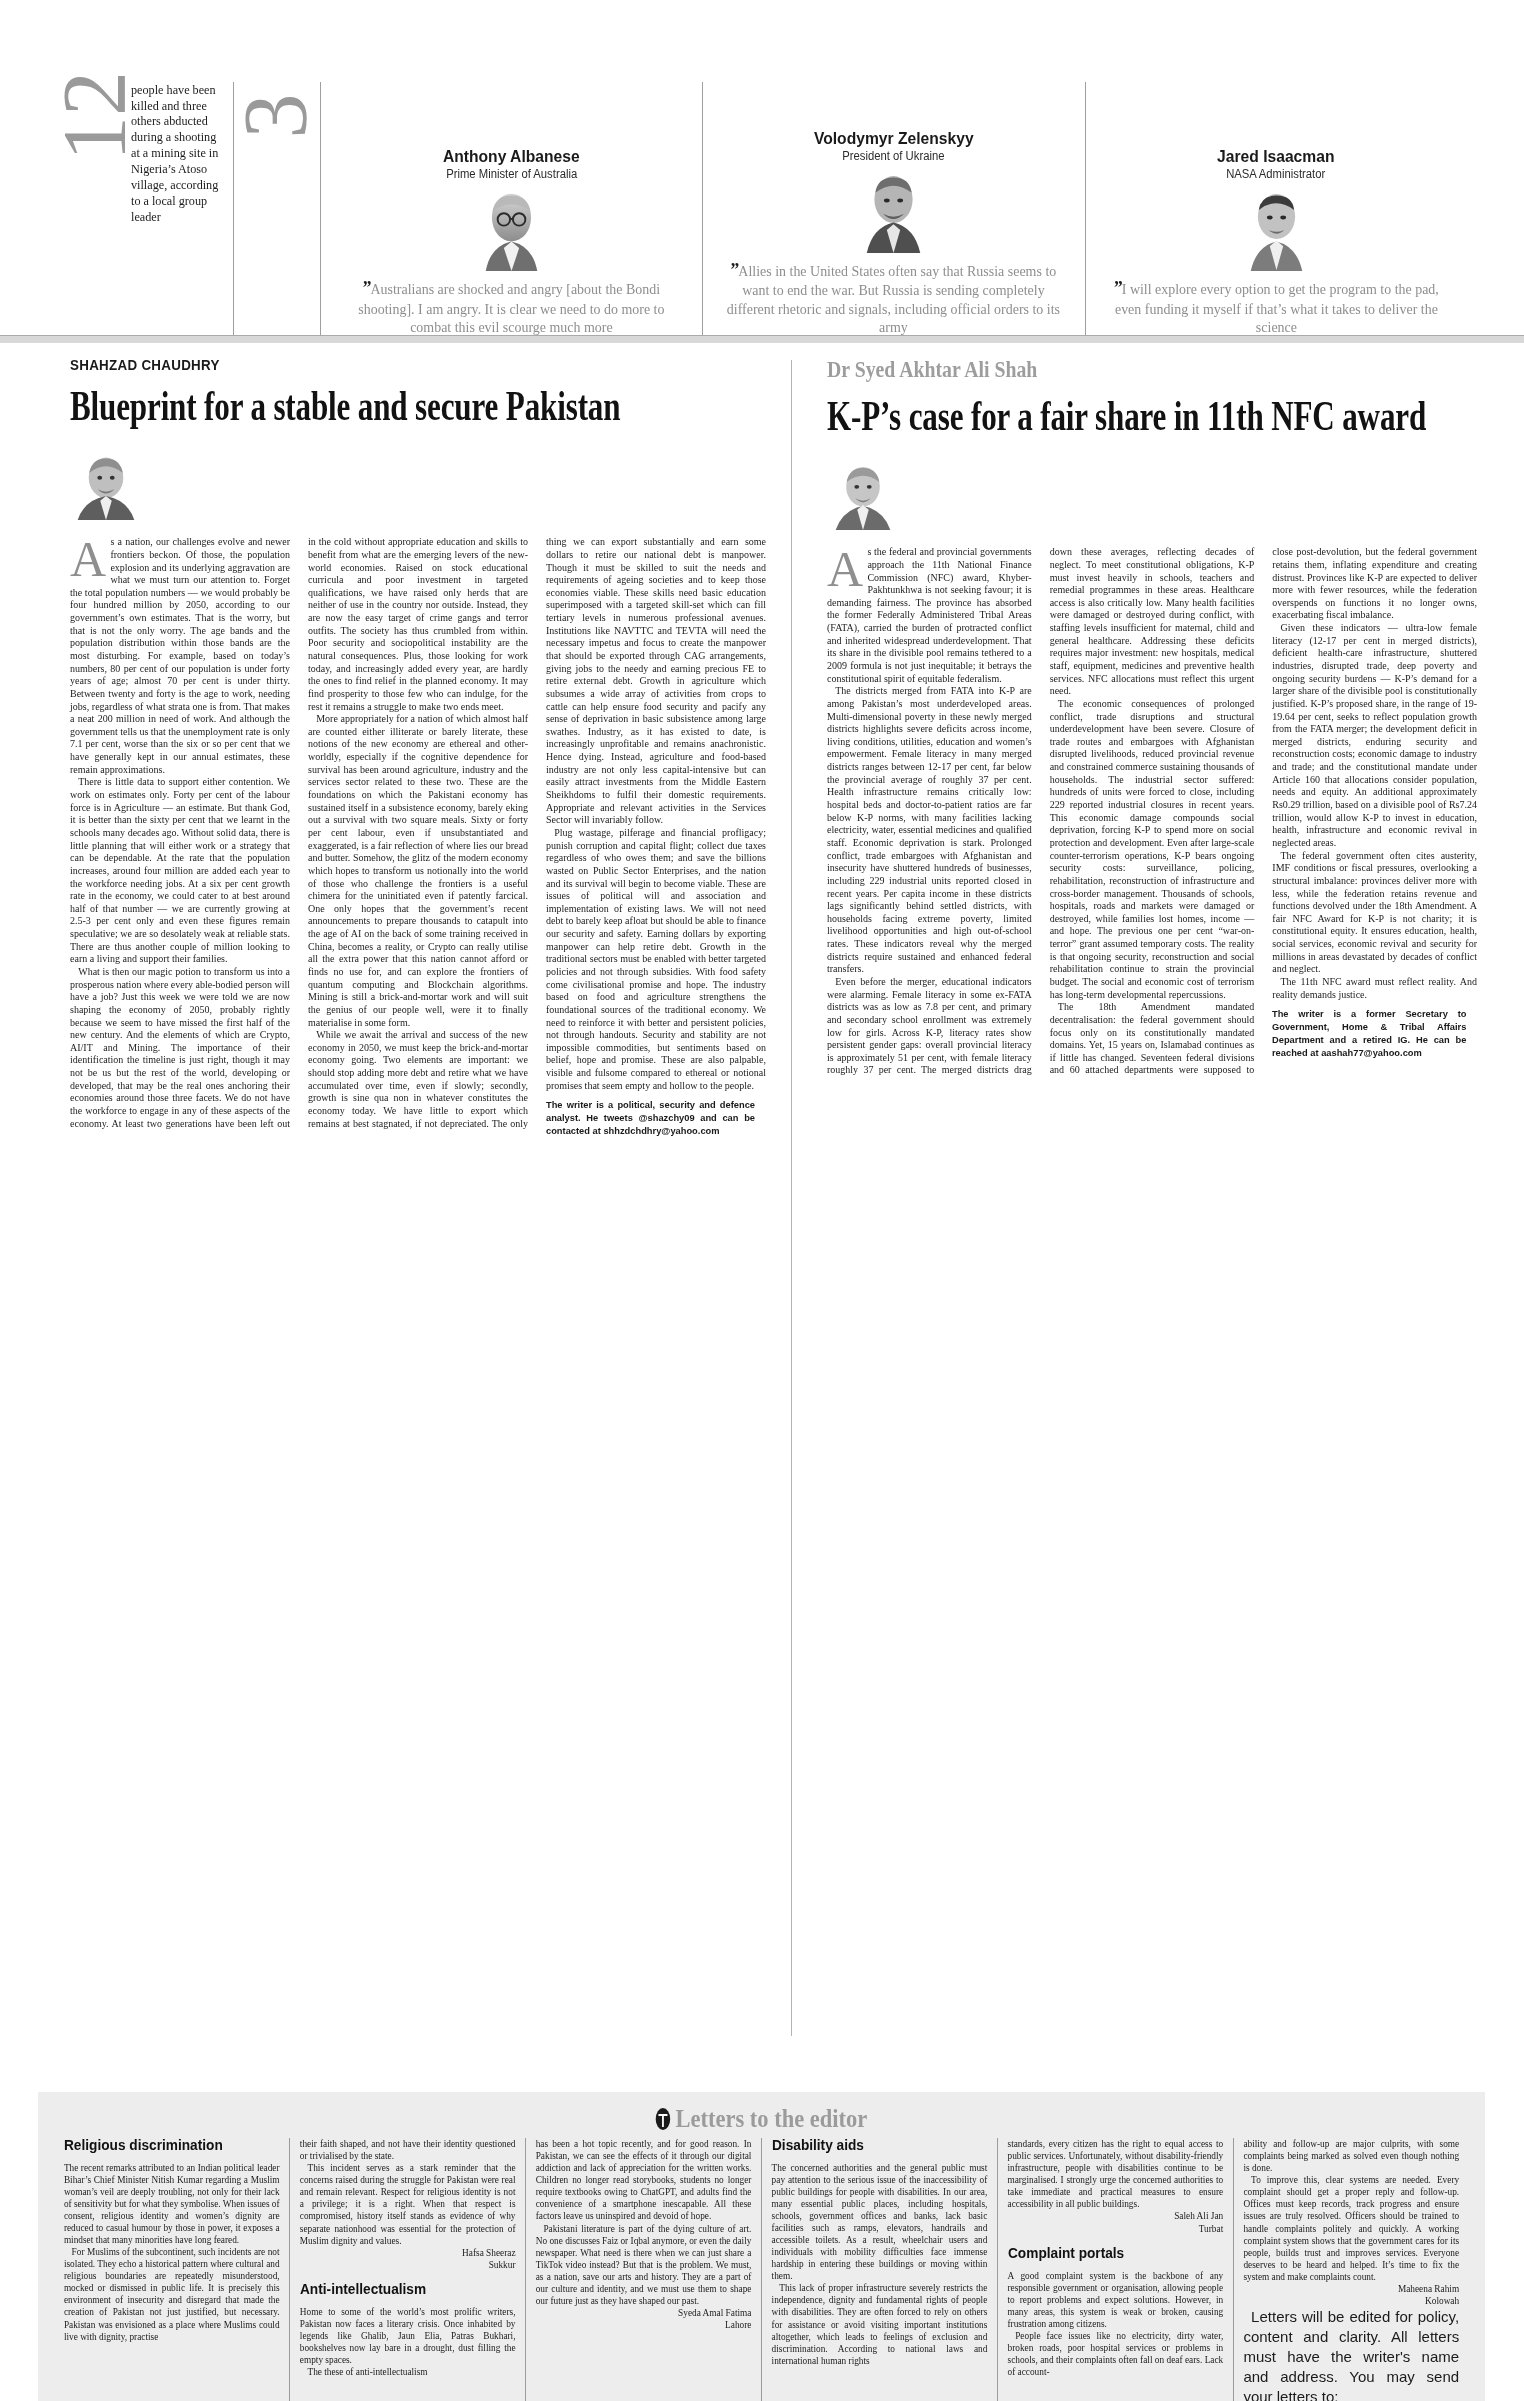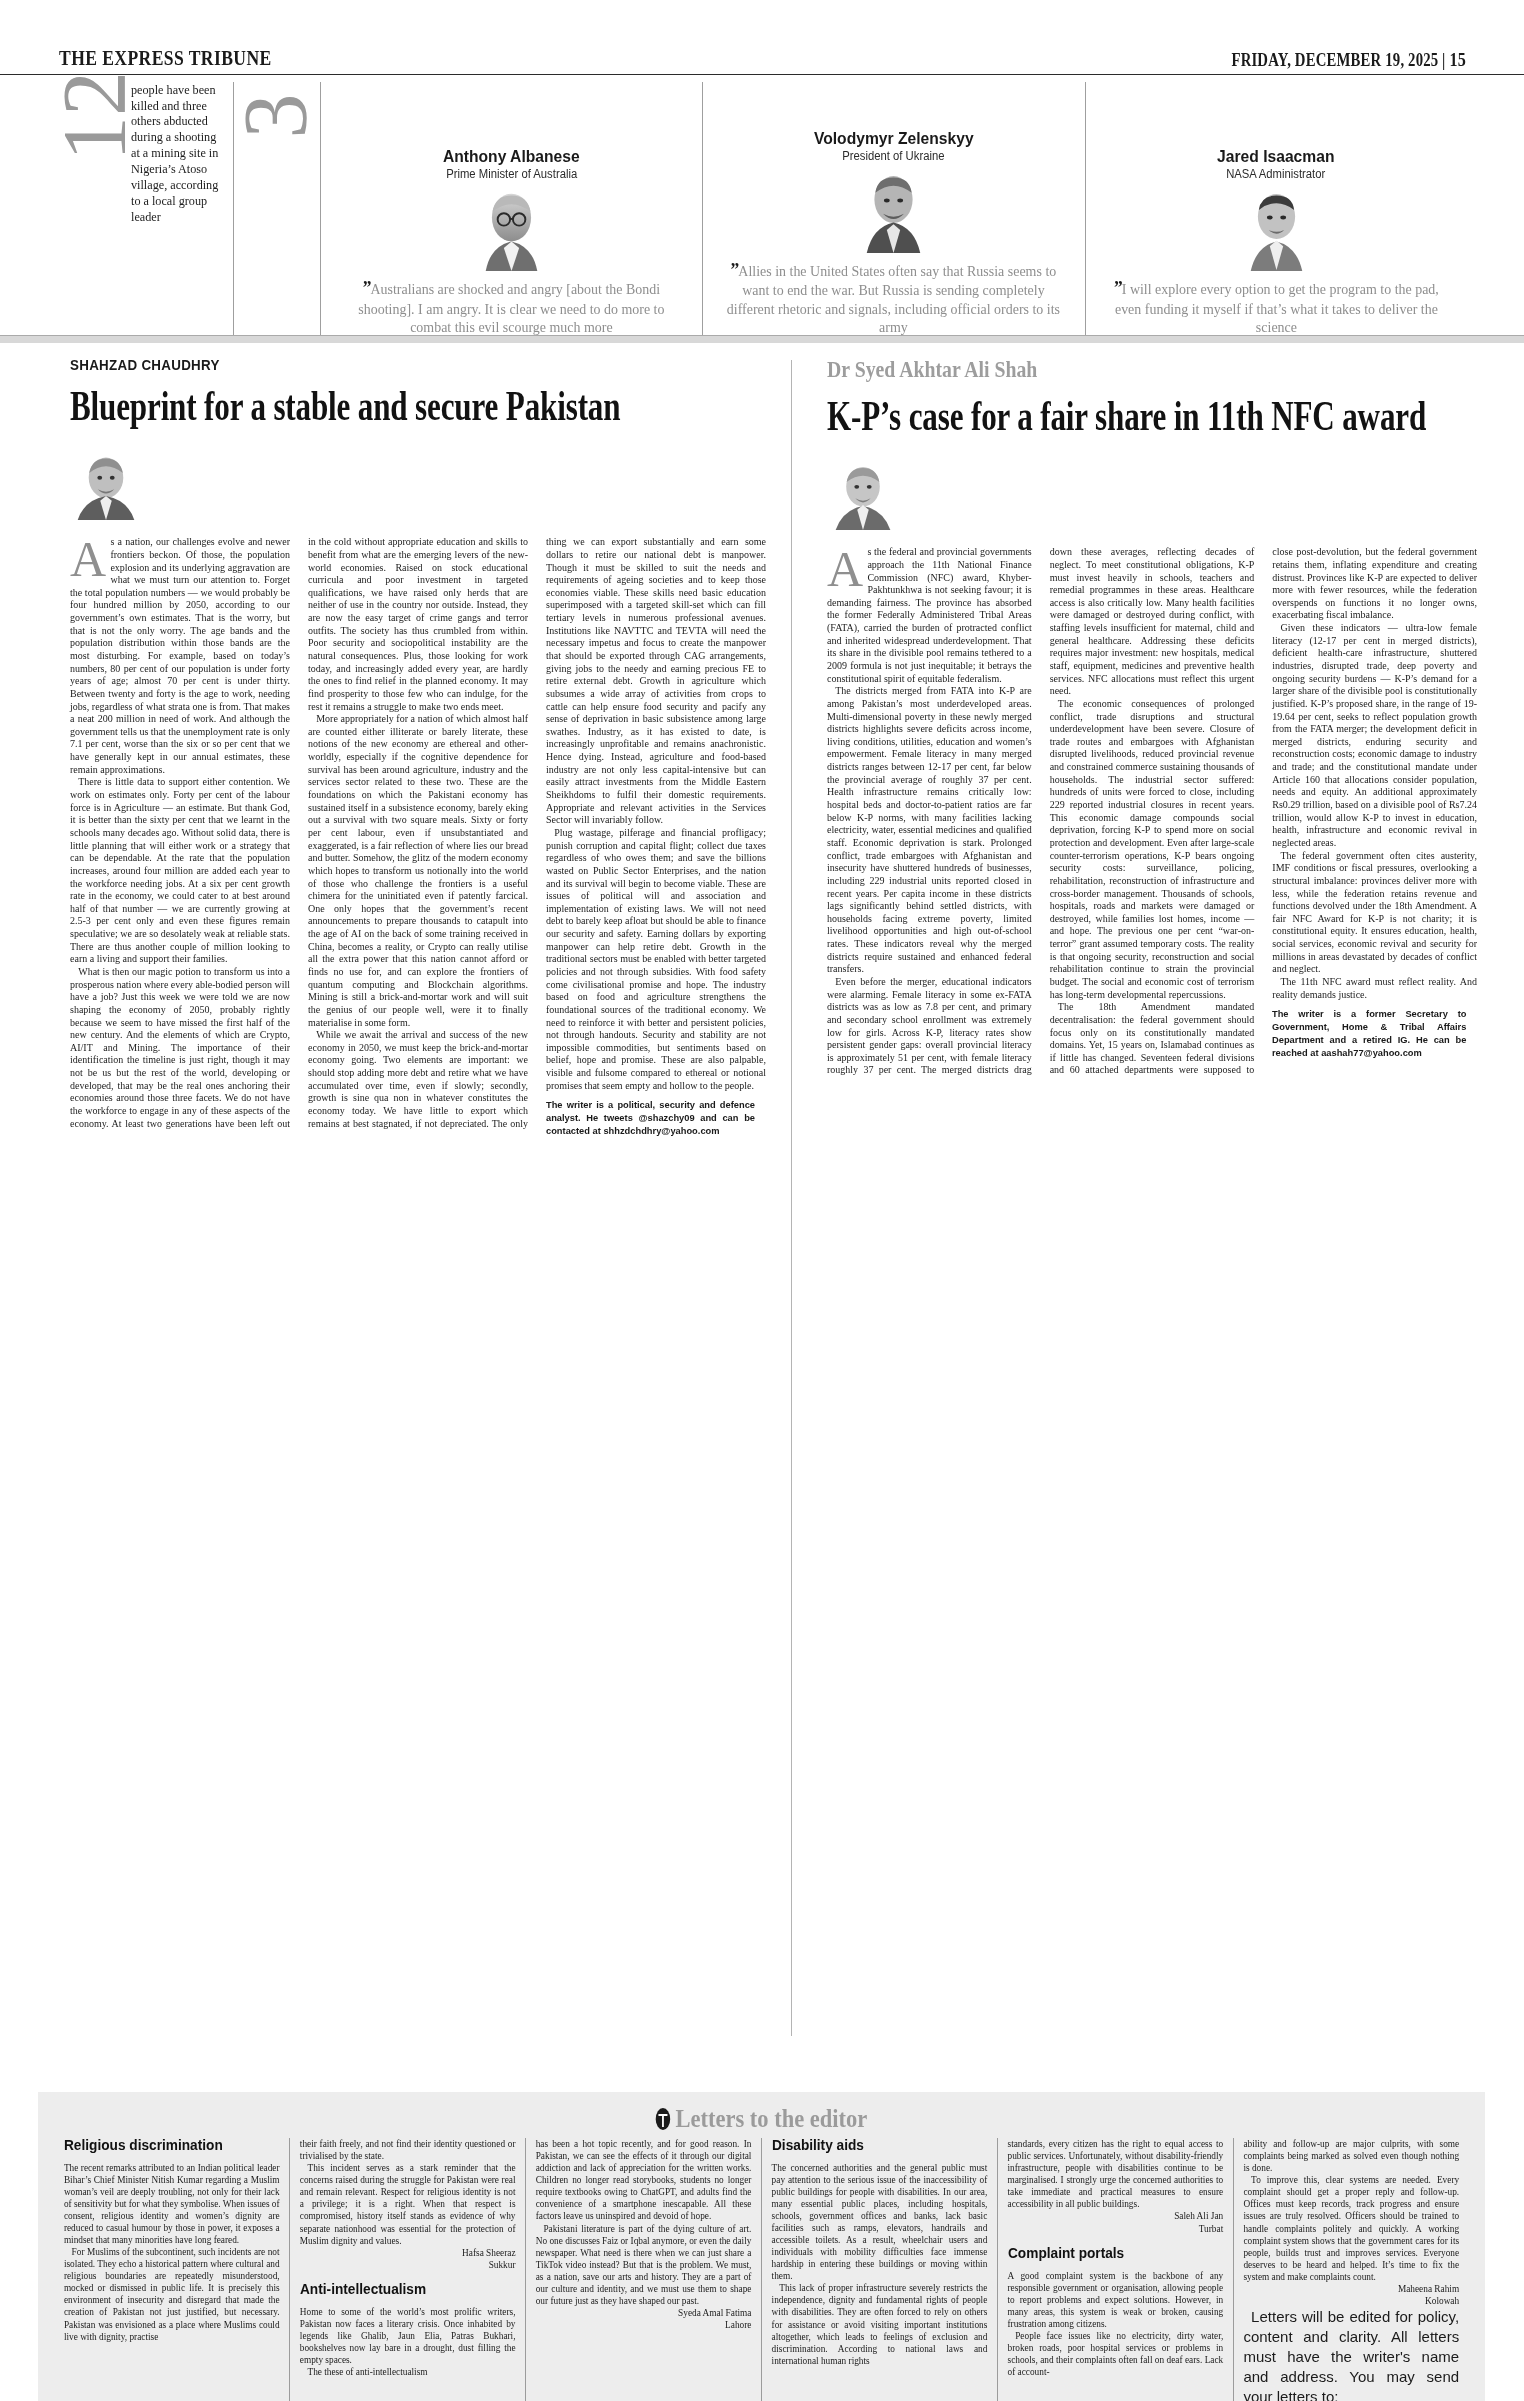--- a/index.html
+++ b/index.html
@@ -206,30 +206,20 @@
     margin-top:10.6px;text-indent:0;
   }
   .note .mail{font-weight:bold;}
   .note-reg{font-weight:normal;}
 </style>
 </head>
 <body>
 
 <div class="page">
 
-  <div class="masthead">
-    <div class="masthead-inner">
-      <div class="mast-title">THE EXPRESS TRIBUNE</div>
-      <div class="mast-date">
-        <span>FRIDAY, DECEMBER 19, 2025</span>
-        <span>|</span>
-        <span class="pg">15</span>
-      </div>
-    </div>
-  </div>
 
   <div class="topstrip">
     <div class="strip-row">
 
       <div class="numblock">
         <div class="bignum-wrap two">
           <span class="bignum">12</span>
         </div>
         <div class="numtext">people have been killed and three others abducted during a shooting at a mining site in Nigeria’s Atoso village, according to a local group leader</div>
       </div>
@@ -373,21 +363,21 @@
     </div>
     <div class="letters-body">
 
       <div class="lcol">
         <div class="lhead">Religious discrimination</div>
         <p class="first">The recent remarks attributed to an Indian political leader Bihar’s Chief Minister Nitish Kumar regarding a Muslim woman’s veil are deeply troubling, not only for their lack of sensitivity but for what they symbolise. When issues of consent, religious identity and women’s dignity are reduced to casual humour by those in power, it exposes a mindset that many minorities have long feared.</p>
         <p>For Muslims of the subcontinent, such incidents are not isolated. They echo a historical pattern where cultural and religious boundaries are repeatedly misunderstood, mocked or dismissed in public life. It is precisely this environment of insecurity and disregard that made the creation of Pakistan not just justified, but necessary. Pakistan was envisioned as a place where Muslims could live with dignity, practise</p>
       </div>
 
       <div class="lcol">
-        <p class="first">their faith freely, and not find their identity questioned or trivialised by the state.</p>
+        <p class="first">their faith shaped, and not have their identity questioned or trivialised by the state.</p>
         <p>This incident serves as a stark reminder that the concerns raised during the struggle for Pakistan were real and remain relevant. Respect for religious identity is not a privilege; it is a right. When that respect is compromised, history itself stands as evidence of why separate nationhood was essential for the protection of Muslim dignity and values.</p>
         <p class="sig">Hafsa Sheeraz<br>Sukkur</p>
         <div class="lhead mt">Anti-intellectualism</div>
         <p class="first">Home to some of the world’s most prolific writers, Pakistan now faces a literary crisis. Once inhabited by legends like Ghalib, Jaun Elia, Patras Bukhari, bookshelves now lay bare in a drought, dust filling the empty spaces.</p>
         <p>The these of anti-intellectualism</p>
       </div>
 
       <div class="lcol">
         <p class="first">has been a hot topic recently, and for good reason. In Pakistan, we can see the effects of it through our digital addiction and lack of appreciation for the written works. Children no longer read storybooks, students no longer require textbooks owing to ChatGPT, and adults find the convenience of a smartphone inescapable. All these factors leave us uninspired and devoid of hope.</p>
         <p>Pakistani literature is part of the dying culture of art. No one discusses Faiz or Iqbal anymore, or even the daily newspaper. What need is there when we can just share a TikTok video instead? But that is the problem. We must, as a nation, save our arts and history. They are a part of our culture and identity, and we must use them to shape our future just as they have shaped our past.</p>

